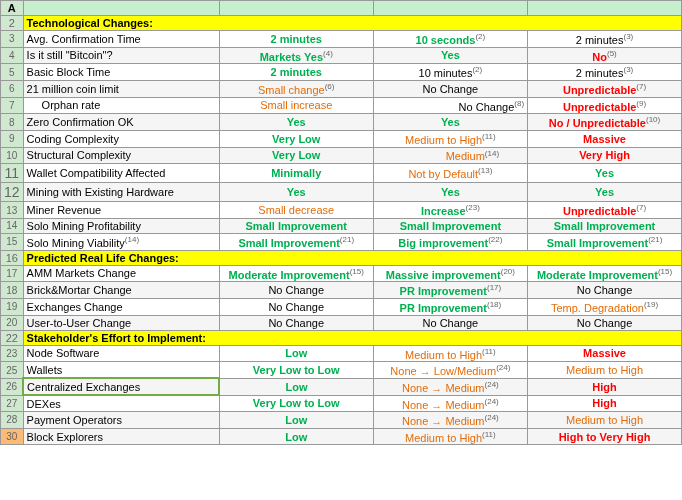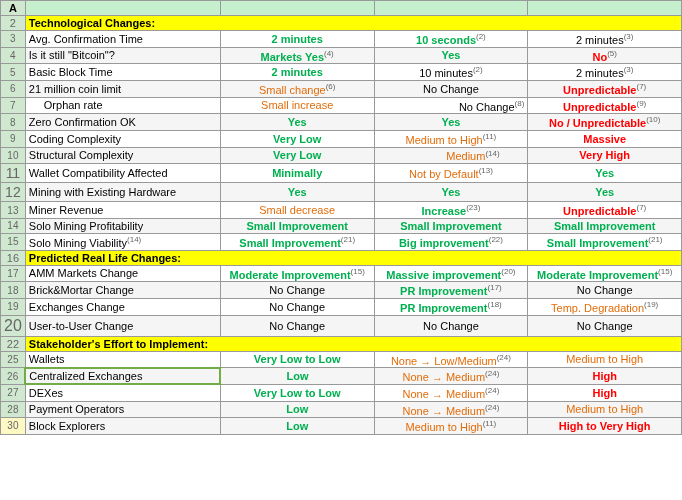--- a/index.html
+++ b/index.html
@@ -149,29 +149,36 @@
         <td style="text-align: center;"><span style="color: rgb(0, 0, 0);">No Change</span></td>
       </tr>
       <tr style="background: rgb(255, 255, 255);">
         <td style="background: rgb(208, 232, 208); text-align: center; color: rgb(102, 102, 102); font-size: 10px;">19</td>
         <td style="text-align: left; padding-left: 3px;"><span>Exchanges Change</span></td>
         <td style="text-align: center;"><span style="color: rgb(0, 0, 0);">No Change</span></td>
         <td style="text-align: center;"><span style="color: rgb(0, 176, 80); font-weight: bold;">PR Improvement</span><sup style="font-size: 8px; color: rgb(102, 102, 102);">(18)</sup></td>
         <td style="text-align: center;"><span style="color: rgb(227, 108, 9);">Temp. Degradation</span><sup style="font-size: 8px; color: rgb(102, 102, 102);">(19)</sup></td>
       </tr>
       <tr style="background: rgb(245, 245, 245);">
-        <td style="background: rgb(208, 232, 208); text-align: center; color: rgb(102, 102, 102); font-size: 16px;">20</td>
+        <td style="background: rgb(208, 232, 208); text-align: center; color: rgb(102, 102, 102); font-size: 10px;">20</td>
         <td style="text-align: left; padding-left: 3px;"><span>User-to-User Change</span></td>
         <td style="text-align: center;"><span style="color: rgb(0, 0, 0);">No Change</span></td>
         <td style="text-align: center;"><span style="color: rgb(0, 0, 0);">No Change</span></td>
         <td style="text-align: center;"><span style="color: rgb(0, 0, 0);">No Change</span></td>
       </tr>
       <tr>
         <td style="background: rgb(208, 232, 208); text-align: center; color: rgb(102, 102, 102);">22</td>
         <td colspan="4" style="background: rgb(255, 255, 0); font-weight: bold; color: rgb(0, 0, 0);">Stakeholder's Effort to Implement:</td>
+      </tr>
+      <tr style="background: rgb(255, 255, 255);">
+        <td style="background: rgb(208, 232, 208); text-align: center; color: rgb(102, 102, 102); font-size: 10px;">23</td>
+        <td style="text-align: left; padding-left: 3px;"><span>Node Software</span></td>
+        <td style="text-align: center;"><span style="color: rgb(0, 176, 80); font-weight: bold;">Low</span></td>
+        <td style="text-align: center;"><span style="color: rgb(227, 108, 9);">Medium to High</span><sup style="font-size: 8px; color: rgb(102, 102, 102);">(11)</sup></td>
+        <td style="text-align: center;"><span style="color: rgb(255, 0, 0); font-weight: bold;">Massive</span></td>
       </tr>
       <tr style="background: rgb(255, 255, 255);">
         <td style="background: rgb(208, 232, 208); text-align: center; color: rgb(102, 102, 102); font-size: 10px;">25</td>
         <td style="text-align: left; padding-left: 3px;"><span>Wallets</span></td>
         <td style="text-align: center;"><span style="color: rgb(0, 176, 80); font-weight: bold;">Very Low to Low</span></td>
         <td style="text-align: center;"><span style="color: rgb(227, 108, 9);">None → Low/Medium</span><sup style="font-size: 8px; color: rgb(102, 102, 102);">(24)</sup></td>
         <td style="text-align: center;"><span style="color: rgb(227, 108, 9);">Medium to High</span></td>
       </tr>
       <tr style="background: rgb(245, 245, 245);">
         <td style="background: rgb(208, 232, 208); text-align: center; color: rgb(102, 102, 102); font-size: 10px;">26</td>
@@ -188,20 +195,20 @@
         <td style="text-align: center;"><span style="color: rgb(255, 0, 0); font-weight: bold;">High</span></td>
       </tr>
       <tr style="background: rgb(245, 245, 245);">
         <td style="background: rgb(208, 232, 208); text-align: center; color: rgb(102, 102, 102); font-size: 10px;">28</td>
         <td style="text-align: left; padding-left: 3px;"><span>Payment Operators</span></td>
         <td style="text-align: center;"><span style="color: rgb(0, 176, 80); font-weight: bold;">Low</span></td>
         <td style="text-align: center;"><span style="color: rgb(227, 108, 9);">None → Medium</span><sup style="font-size: 8px; color: rgb(102, 102, 102);">(24)</sup></td>
         <td style="text-align: center;"><span style="color: rgb(227, 108, 9);">Medium to High</span></td>
       </tr>
       <tr style="background: rgb(245, 245, 245);">
-        <td style="background: #fef9c3; text-align: center; color: rgb(102, 102, 102); font-size: 10px;">30</td>
+        <td style="background: #fdba74; text-align: center; color: rgb(102, 102, 102); font-size: 10px;">30</td>
         <td style="text-align: left; padding-left: 3px;"><span>Block Explorers</span></td>
         <td style="text-align: center;"><span style="color: rgb(0, 176, 80); font-weight: bold;">Low</span></td>
         <td style="text-align: center;"><span style="color: rgb(227, 108, 9);">Medium to High</span><sup style="font-size: 8px; color: rgb(102, 102, 102);">(11)</sup></td>
         <td style="text-align: center;"><span style="color: rgb(255, 0, 0); font-weight: bold;">High to Very High</span></td>
       </tr>
     </tbody>
 </table>
 
 </body></html>

